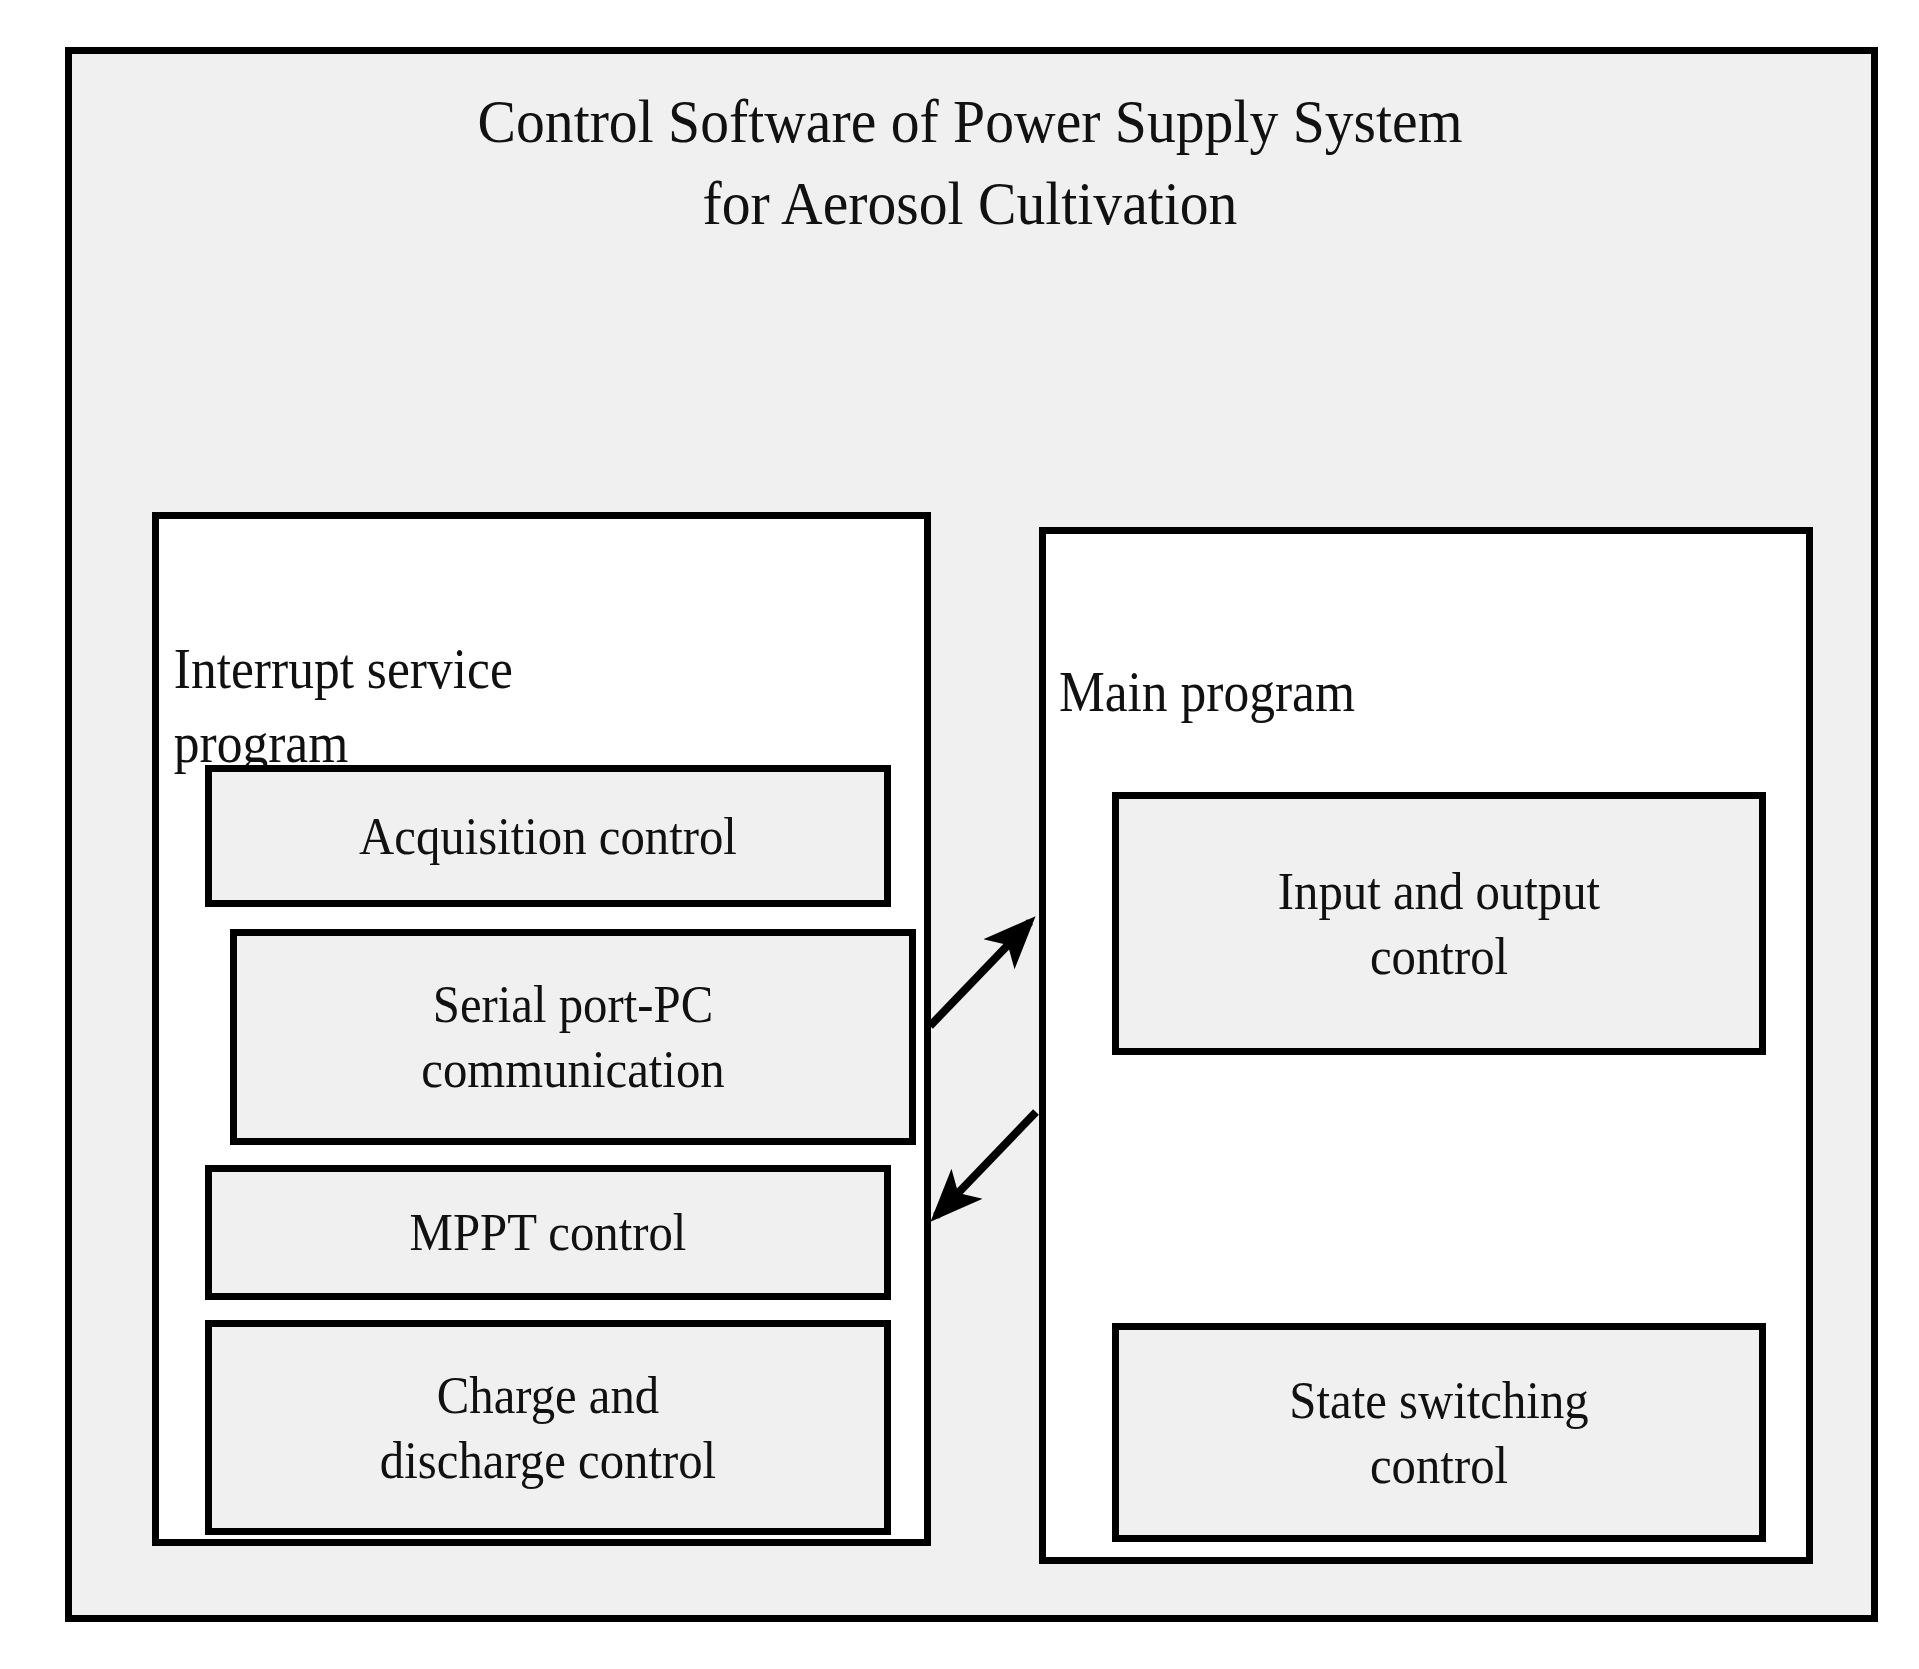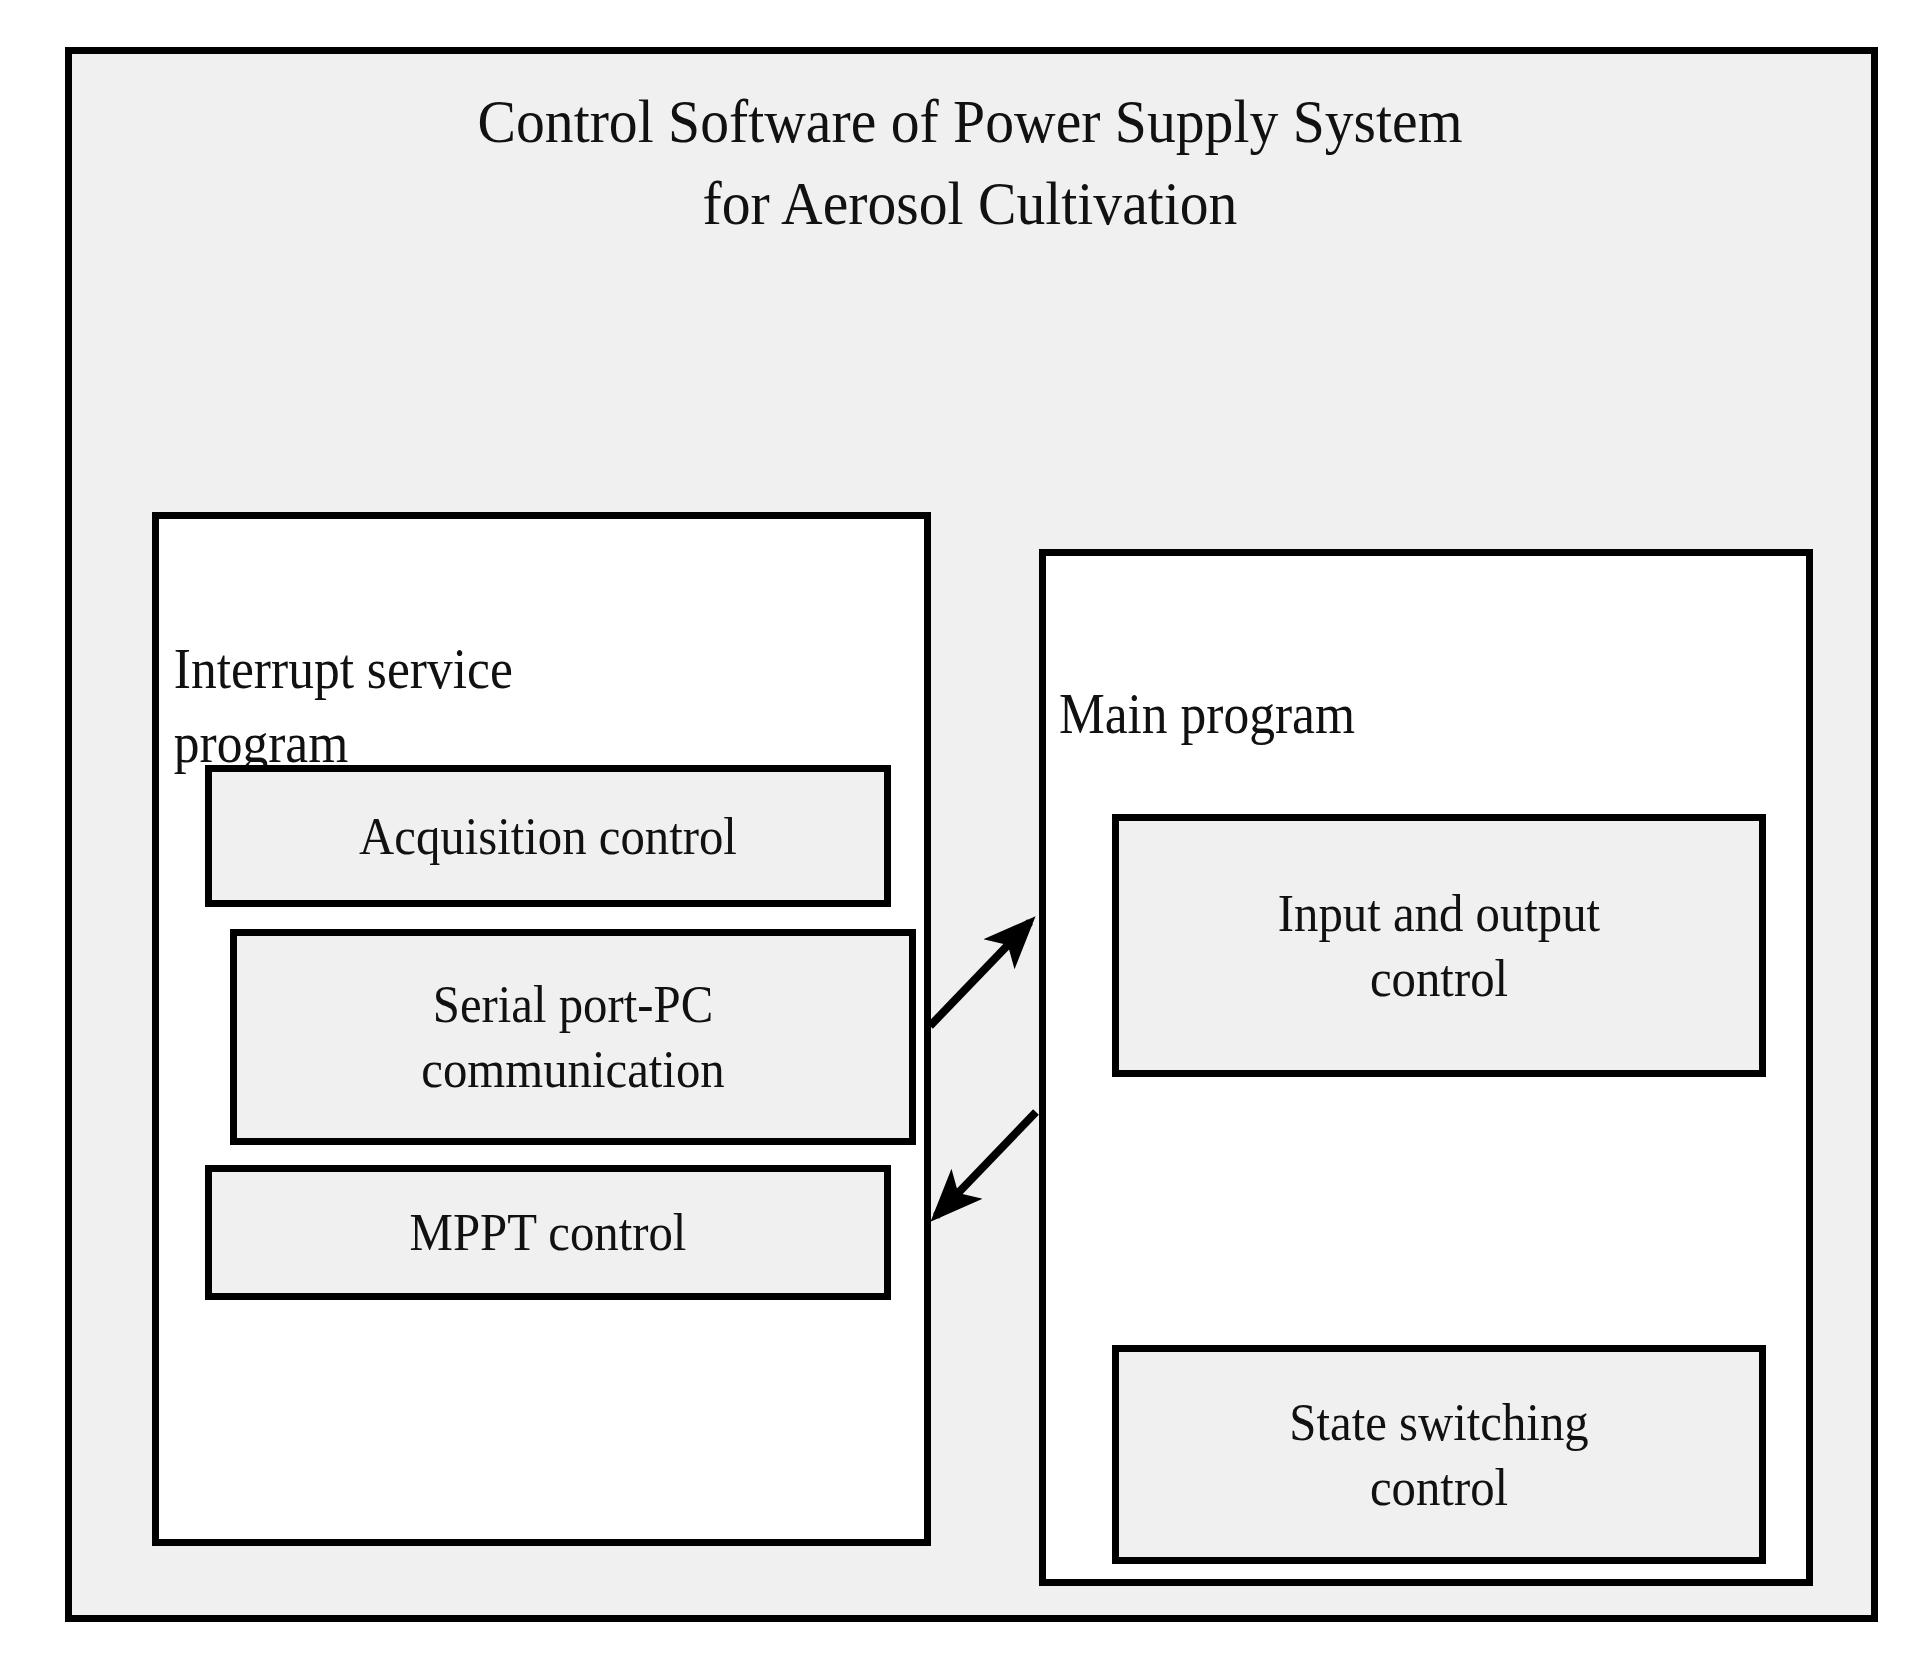--- a/index.html
+++ b/index.html
@@ -90,21 +90,21 @@
     background: #ffffff;
   }
   .panel-left {
     left: 152px;
     top: 512px;
     width: 779px;
     height: 1034px;
   }
   .panel-right {
     left: 1039px;
-    top: 549px;
+    top: 527px;
     width: 774px;
     height: 1037px;
   }
 
   .panel-heading {
     position: absolute;
     left: 0;
     width: 100%;
     text-align: left;
     color: #111111;
@@ -173,20 +173,24 @@
 
     <div class="box box-gray lbox lbox-2">
       <span class="box-text">Serial port-PC
 communication</span>
     </div>
 
     <div class="box box-gray lbox lbox-3">
       <span class="box-text">MPPT control</span>
     </div>
 
+    <div class="box box-gray lbox lbox-4">
+      <span class="box-text">Charge and
+discharge control</span>
+    </div>
   </div>
 
   <div class="panel panel-right">
     <div class="panel-heading heading-right">
       <span class="panel-heading-inner">Main program</span>
     </div>
 
     <div class="box box-gray rbox rbox-1">
       <span class="box-text">Input and output
 control</span>

